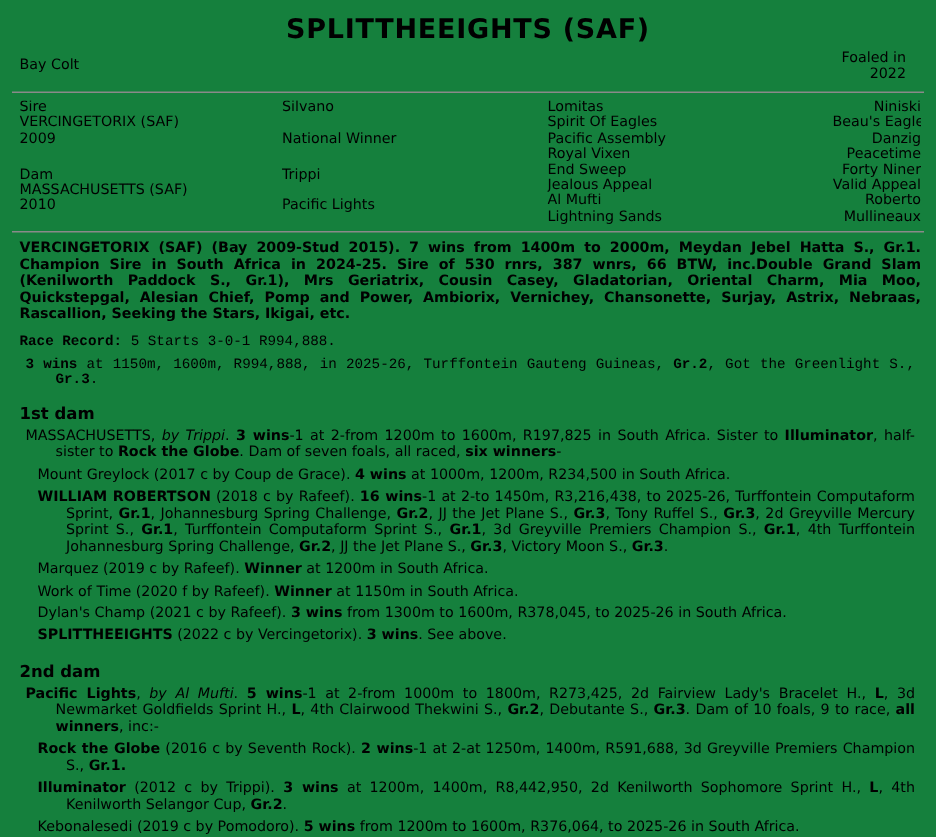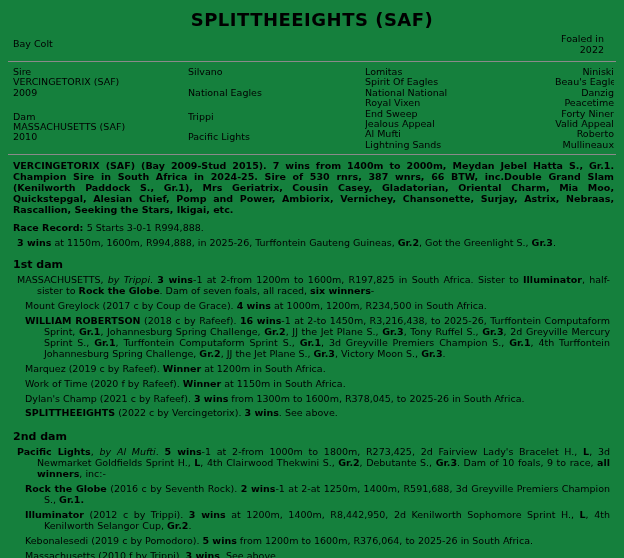--- a/index.html
+++ b/index.html
@@ -14,21 +14,21 @@
   .subhead{display:flex;justify-content:space-between;align-items:center;margin:3px 20px 0 13px;}
   .foaled{text-align:right;line-height:11px;}
   hr{border:none;border-top:1px solid #8a8a8a;margin:6px 8px 0;}
   hr.hr2{margin-top:4px;}
   .ped{display:grid;grid-template-columns:175px 177px 190px 1fr;grid-auto-rows:10.4px;margin:5px 10px 0 13px;line-height:10.4px;}
   .ped div{white-space:nowrap;overflow:hidden;}
   .c4{text-align:right;}
   .off{padding-top:3px;}
   .sire-para{font-weight:bold;margin:6px 10px 0 13px;text-align:justify;}
   .rr{margin:7px 10px 0 13px;}
-  .rr p{margin:0;}
+  .rr p{margin:0;font-family:Liberation Mono, monospace;}
   .sec{margin:12px 10px 0 13px;}
   .sec2{margin-top:13px;}
   .sec h2{font-size:11px;line-height:10.9px;margin:0;font-weight:bold;}
   .sec p, .rr p.det{margin:4px;}
   .jt{text-align:justify;}
   .p0{padding-left:20px;text-indent:-20px;}
   .p1{padding-left:27px;text-indent:-19px;}
 </style>
 </head>
 <body>
@@ -54,27 +54,27 @@
       <div>VERCINGETORIX (SAF)</div>
       <div>2009</div>
     </div>
     <div class="off" style="grid-column:1;grid-row:5/9">
       <div>Dam</div>
       <div>MASSACHUSETTS (SAF)</div>
       <div>2010</div>
     </div>
 
     <div style="grid-column:2;grid-row:1/3">Silvano</div>
-    <div style="grid-column:2;grid-row:3/5">National Eagles</div>
+    <div style="grid-column:2;grid-row:3/5">National Winner</div>
     <div class="off" style="grid-column:2;grid-row:5/7">Trippi</div>
     <div class="off" style="grid-column:2;grid-row:7/9">Pacific Lights</div>
 
     <div style="grid-column:3;grid-row:1">Lomitas</div>
     <div style="grid-column:3;grid-row:2">Spirit Of Eagles</div>
-    <div style="grid-column:3;grid-row:3">National National</div>
+    <div style="grid-column:3;grid-row:3">Pacific Assembly</div>
     <div style="grid-column:3;grid-row:4">Royal Vixen</div>
     <div style="grid-column:3;grid-row:5">End Sweep</div>
     <div style="grid-column:3;grid-row:6">Jealous Appeal</div>
     <div style="grid-column:3;grid-row:7">Al Mufti</div>
     <div style="grid-column:3;grid-row:8">Lightning Sands</div>
 
     <div class="c4" style="grid-column:4;grid-row:1">Niniski</div>
     <div class="c4" style="grid-column:4;grid-row:2">Beau's Eagle</div>
     <div class="c4" style="grid-column:4;grid-row:3">Danzig</div>
     <div class="c4" style="grid-column:4;grid-row:4">Peacetime</div>

